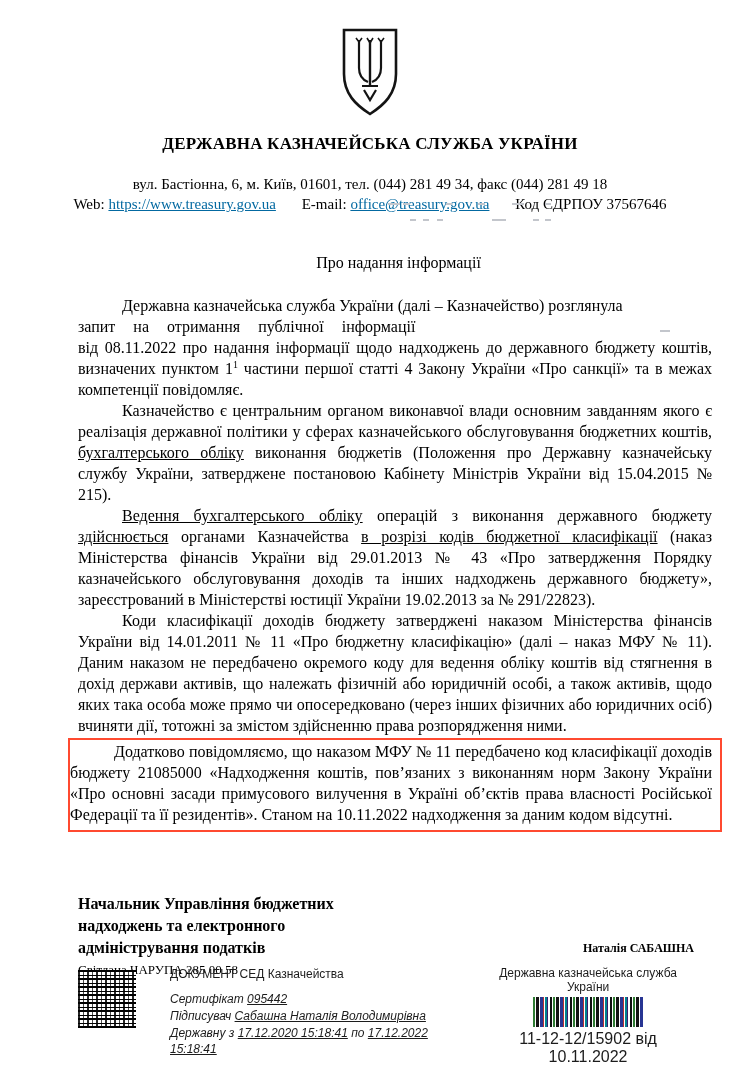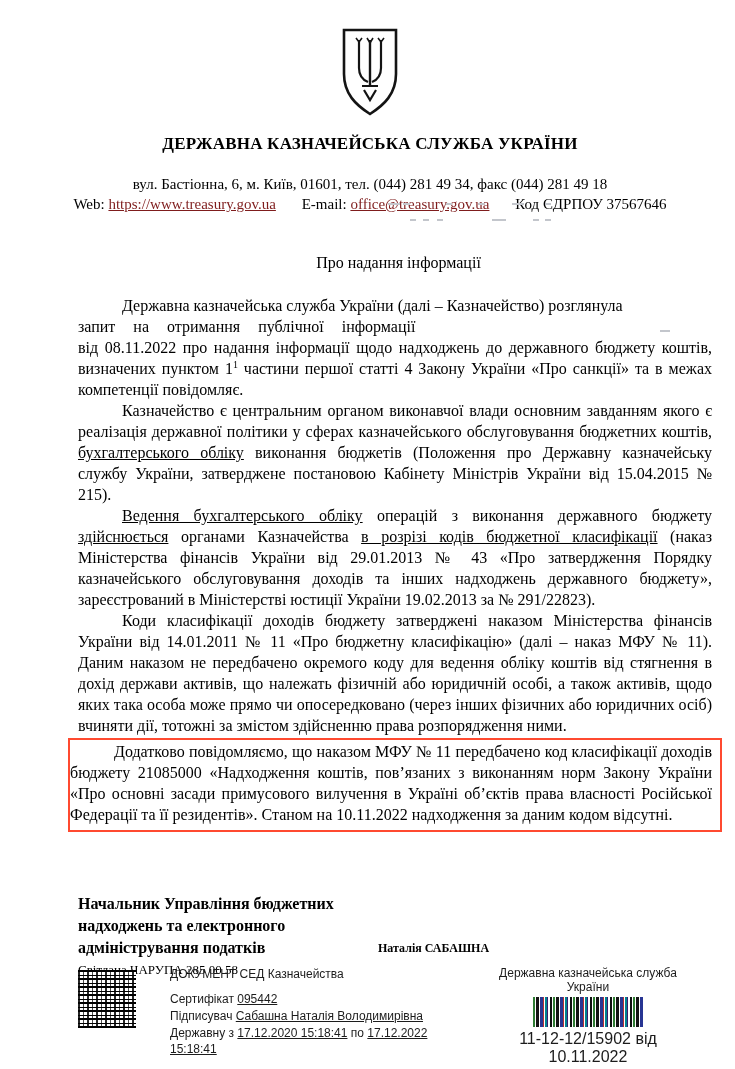--- a/index.html
+++ b/index.html
@@ -9,21 +9,21 @@
     font-family:"Liberation Serif", serif;
     border-right:2px solid #f0f0f0;
   }
 
   
   .header { position:absolute; top:28px; left:50px; width:640px; text-align:center; }
   .logo-wrap { display:flex; justify-content:center; }
   .org-name { font-weight:bold; font-size:17px; margin-top:12px; letter-spacing:.2px; }
   .address-line { font-size:15px; margin-top:22px; }
   .web-line { font-size:15px; margin-top:3px; }
-  .link { color:#7f1d1d; text-decoration:underline; cursor:pointer; }
+  .link { color:#0369a1; text-decoration:underline; cursor:pointer; }
   .web-sep { display:inline-block; width:22px; }
 
   
   .remnant { position:absolute; height:2px; background:#c3c6cc; }
 
   
   .body-text {
     position:absolute; top:252px; left:78px; width:634px;
     font-size:16px; line-height:21px; text-align:justify;
   }
@@ -32,40 +32,40 @@
   .u { text-decoration:underline; }
   .ws { word-spacing:14px; }
   sup { font-size:10px; line-height:0; }
 
   .highlight-box {
     border:2px solid #ff4a30; margin:2px -10px 0 -10px; padding:1px 8px 5px 0;
   }
 
   
   .sig-block { position:absolute; top:893px; left:78px; width:634px; }
-  .sig-row { display:flex; justify-content:flex-start; align-items:flex-end; }
+  .sig-row { display:flex; justify-content:space-between; align-items:flex-end; }
   .sig-position { font-weight:bold; font-size:16px; line-height:22px; width:300px; }
   .sig-name { font-weight:bold; font-size:12px; line-height:22px; white-space:nowrap; padding-right:18px; }
   .sig-executor { font-size:13px; margin-top:3px; }
 
   
   .footer {
     position:absolute; top:966px; left:78px; width:620px;
     display:flex; align-items:flex-start;
     font-family:"Liberation Sans", sans-serif; color:#1c1c1c;gap:20px;
   }
   .qr {
     width:58px; height:58px; flex:0 0 auto; margin-top:4px;
     background:
       repeating-linear-gradient(90deg, rgba(0,0,0,.85) 0 2px, transparent 2px 5px, rgba(0,0,0,.7) 5px 6px, transparent 6px 9px),
       repeating-linear-gradient(0deg, #000 0 2px, #fff 2px 4px, #000 4px 5px, #fff 5px 8px);
   }
   .sed-text { margin-left:14px; font-size:12px; line-height:16px; }
   .sed-title { margin-bottom:9px; }
-  .sed-line { margin-top:1px; }
+  .sed-line { margin-top:1px;font-style:italic; }
   .sed-u { text-decoration:underline; }
 
   .reg-block { margin-left:auto; width:235px; text-align:center; font-size:12px; }
   .reg-org { line-height:14px; }
   .barcode {
     width:110px; height:30px; margin:3px auto 3px auto;
     background:repeating-linear-gradient(90deg,
       #2e7d32 0 2px, #ffffff 2px 3px, #141414 3px 6px, #ffffff 6px 7px,
       #283593 7px 10px, #b03030 10px 11px, #ffffff 11px 12px, #00838f 12px 14px,
       #3a1d6e 14px 15px, #ffffff 15px 17px, #101010 17px 19px, #ffffff 19px 20px);

